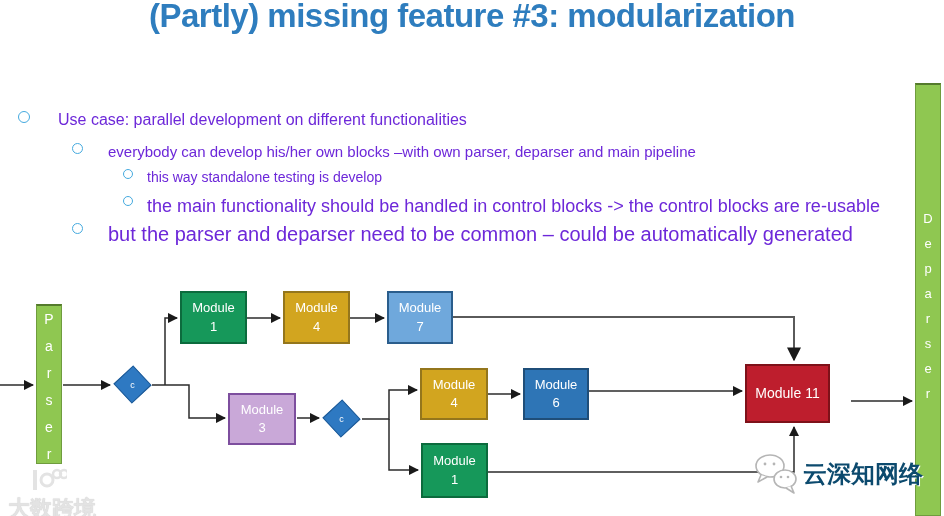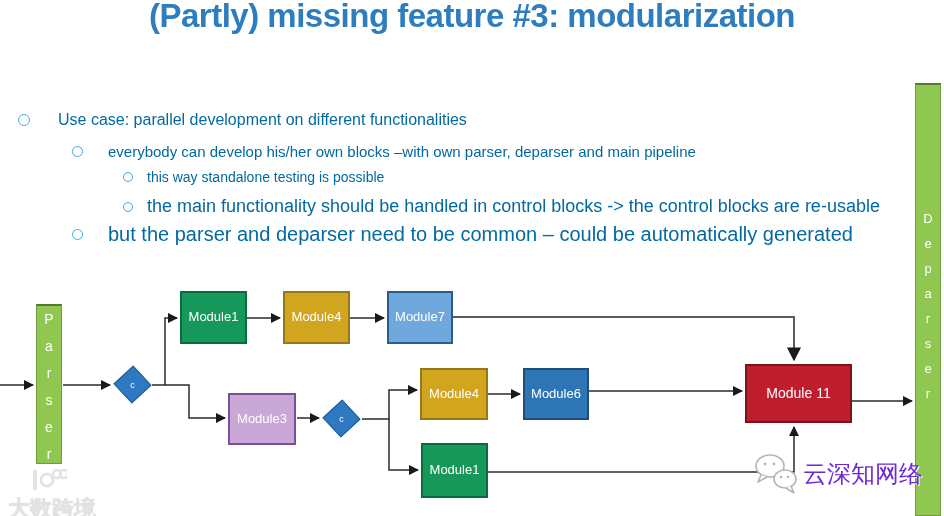--- a/index.html
+++ b/index.html
@@ -5,21 +5,21 @@
   * { margin:0; padding:0; box-sizing:border-box; }
   html,body { width:944px; height:516px; }
   body { font-family:"Liberation Sans", sans-serif; background:#fff; overflow:hidden; }
   .slide { position:relative; width:944px; height:516px; background:#ffffff; }
 
   
   .title { position:absolute; top:-3px; left:0; width:100%; text-align:center;
            font-size:33px; font-weight:700; letter-spacing:-0.5px; color:#2E7DBE; }
 
   
-  .brow { position:absolute; display:flex; align-items:center; color:#0369a1; }
+  .brow { position:absolute; display:flex; color:#6d28d9; }
   .ring { display:inline-block; border-radius:50%; border:1.6px solid #45AADF; background:transparent; flex:none; }
   .b1 { left:18px; top:111px; font-size:16px; }
   .b1 .ring { width:12px; height:12px; margin-right:28px; }
   .b2 { left:72px; top:143px; font-size:15px; }
   .b5 { left:72px; top:223px; font-size:20px; }
   .b2 .ring, .b5 .ring { width:11px; height:11px; margin-right:25px; }
   .b3 { left:123px; top:169px; font-size:14px; }
   .b4 { left:123px; top:196px; font-size:18px; }
   .b3 .ring, .b4 .ring { width:10px; height:10px; margin-right:14px; }
 
@@ -32,73 +32,73 @@
   .vbar { position:absolute; width:26px; background:#8FC751; border:1px solid #6f9c3e;
           border-top:2px solid #547a2c; display:flex; justify-content:center; }
   .parser-bar { left:36px; top:304px; height:160px; }
   .deparser-bar { left:915px; top:83px; height:433px; }
   .vtext { writing-mode:vertical-lr; text-orientation:upright; color:#fff; }
   .parser-bar .vtext { font-size:14px; letter-spacing:11px; padding-top:5px; }
   .deparser-bar .vtext { font-size:13px; letter-spacing:10px; padding-top:126px; }
 
   
   .module { position:absolute; border:2px solid #333; color:#fff; display:flex;
-            flex-direction:row; align-items:center; justify-content:center;
+            flex-direction:column; align-items:center; justify-content:center;
             font-size:13px; line-height:1.4; text-align:center; }
   .green { border-color:#0C6B3D; }
   .gold  { border-color:#94761C; }
   .lblue { border-color:#2A5D8C; }
   .lav   { border-color:#7D4E9E; }
   .blue  { border-color:#1F4E79; }
   .red   { border-color:#7E1119; }
   .m1t { left:180px; top:291px; width:67px; height:53px; }
   .m4t { left:283px; top:291px; width:67px; height:53px; }
   .m7t { left:387px; top:291px; width:66px; height:53px; }
   .m3  { left:228px; top:393px; width:68px; height:52px; }
   .m4m { left:420px; top:368px; width:68px; height:52px; }
   .m6  { left:523px; top:368px; width:66px; height:52px; }
   .m1b { left:421px; top:443px; width:67px; height:55px; }
-  .m11 { left:745px; top:364px; width:107px; height:59px; font-size:14px; }
+  .m11 { left:745px; top:364px; width:85px; height:59px; font-size:14px; }
 
   
   .diamond { position:absolute; width:27px; height:27px; transform:rotate(47deg);
              background:#2E79C2; border:1px solid #1F5A96; }
   .d1 { left:119px; top:371px; }
   .d2 { left:328px; top:405px; }
   .dlab { position:absolute; inset:0; display:flex; align-items:center; justify-content:center;
           transform:rotate(-47deg); color:#fff; font-size:9px; }
 
   
   .wm-left { position:absolute; left:8px; top:466px; display:flex; align-items:center;
              color:#e3e3e3; font-size:22px; font-weight:700;
              text-shadow:0 0 1px #c6c6c6;flex-direction:column; }
   .wm-left svg { margin-right:6px; }
   .wm-right { position:absolute; left:753px; top:452px; display:flex; align-items:center;
-              color:#6d28d9; font-size:24px; font-weight:400;
+              color:#0c4a6e; font-size:24px; font-weight:700;
               text-shadow:1px 1px 0 #ffffff; }
   .wm-right svg { margin-right:4px; }
 </style>
 </head>
 <body>
 
 <div class="slide">
 
   <div class="title">(Partly) missing feature #3: modularization</div>
 
   <div class="brow b1">
     <span class="ring"></span>
     <span>Use case: parallel development on different functionalities</span>
   </div>
   <div class="brow b2">
     <span class="ring"></span>
     <span>everybody can develop his/her own blocks –with own parser, deparser and main pipeline</span>
   </div>
   <div class="brow b3">
     <span class="ring"></span>
-    <span>this way standalone testing is possible</span>
+    <span>this way standalone testing is develop</span>
   </div>
   <div class="brow b4">
     <span class="ring"></span>
     <span>the main functionality should be handled in control blocks -&gt; the control blocks are re-usable</span>
   </div>
   <div class="brow b5">
     <span class="ring"></span>
     <span>but the parser and deparser need to be common – could be automatically generated</span>
   </div>
 

